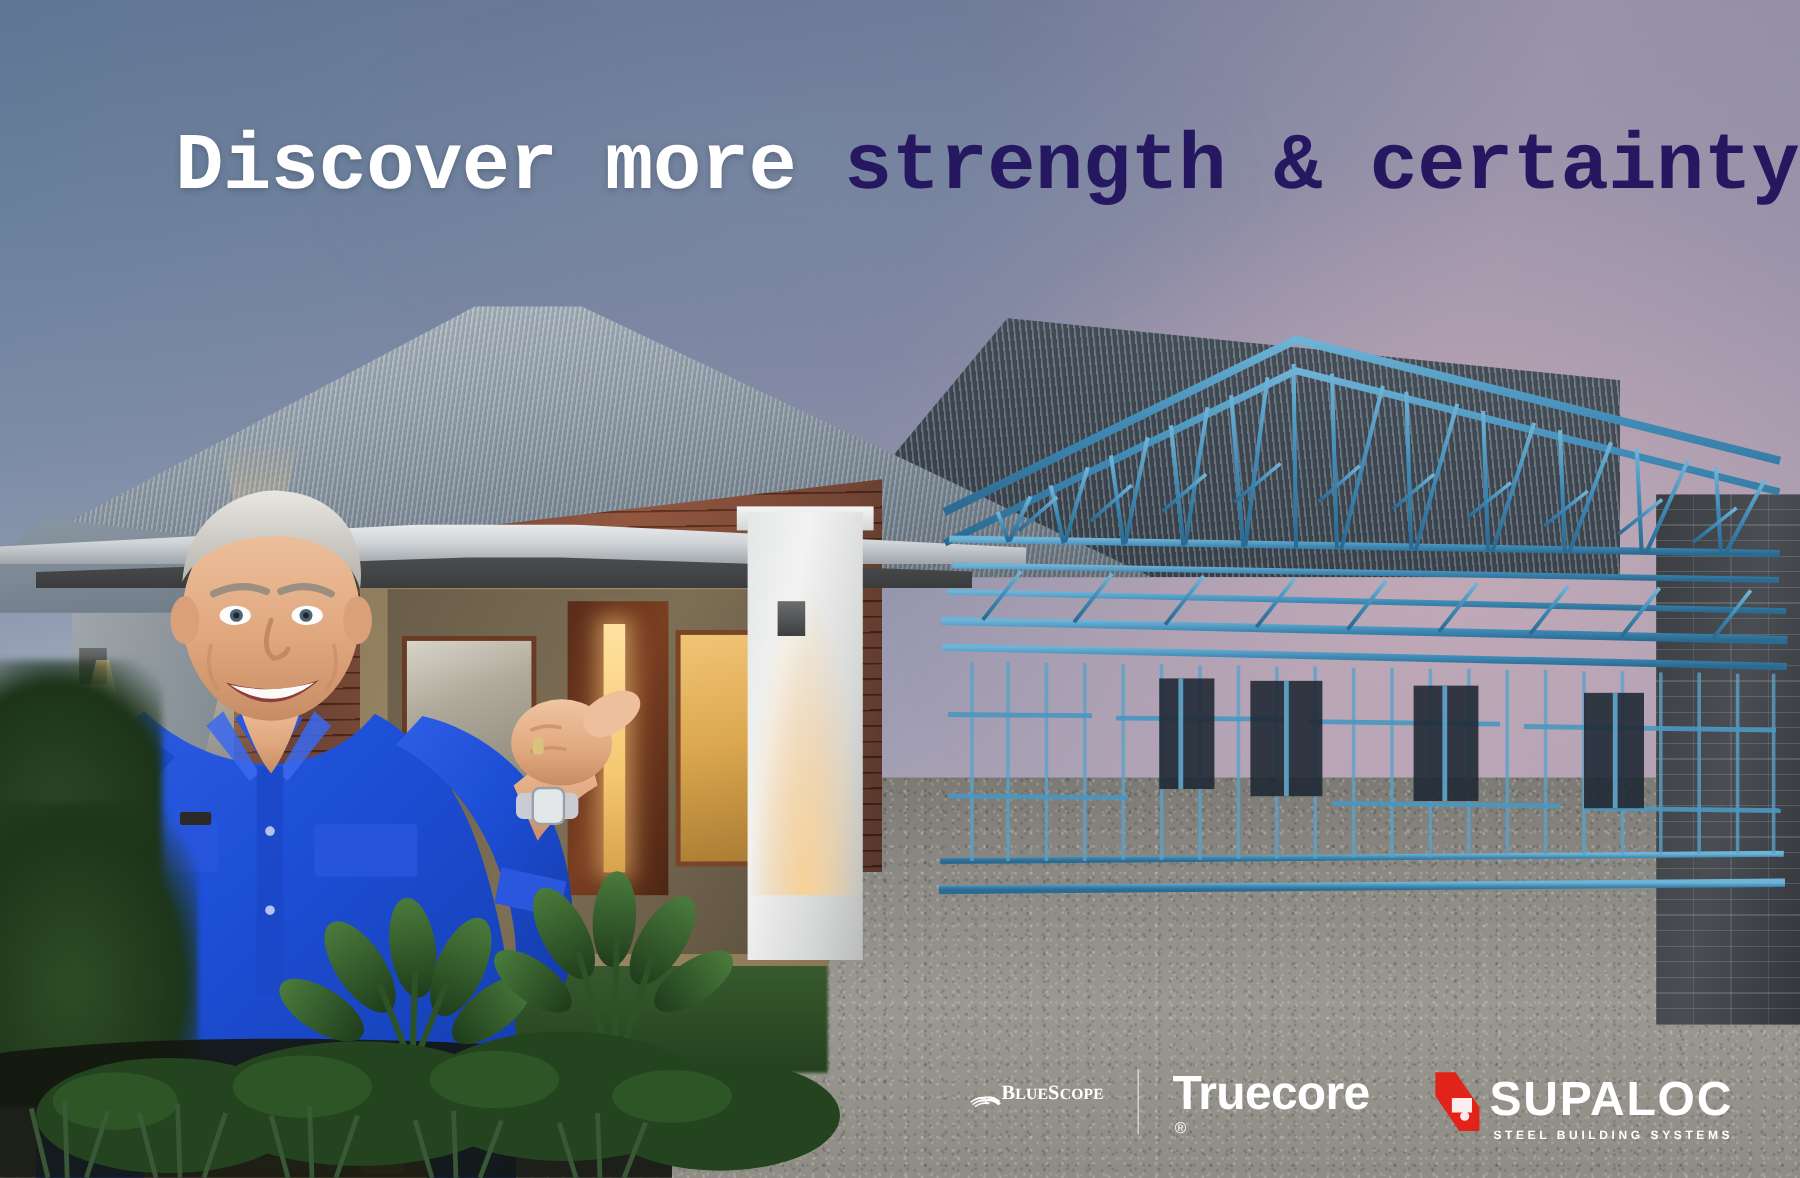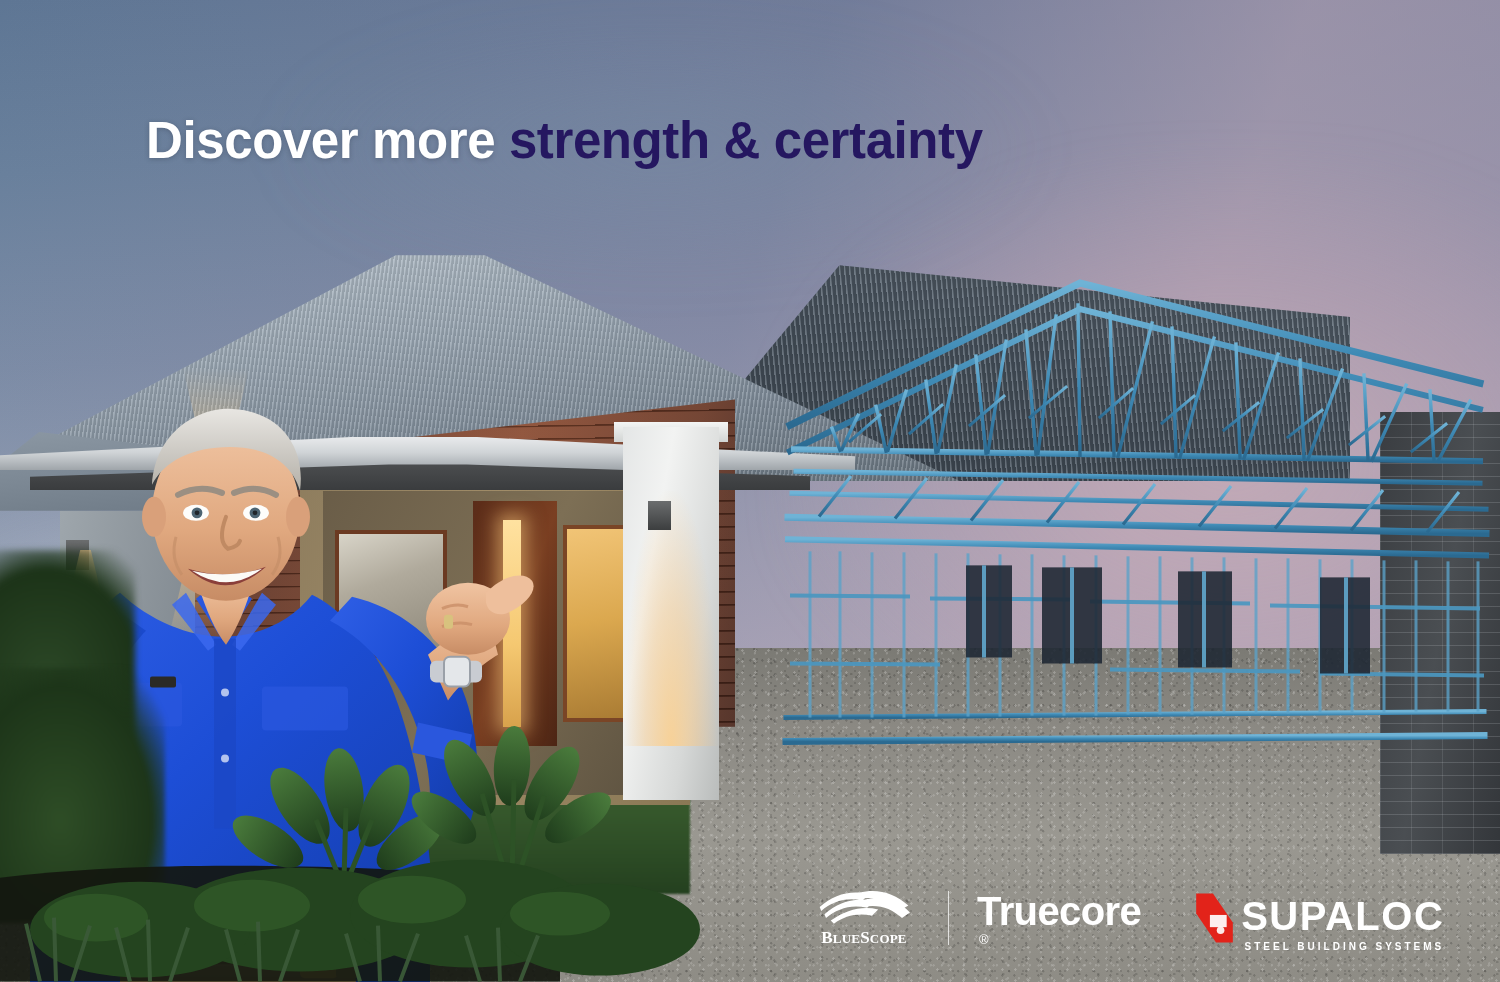--- a/index.html
+++ b/index.html
@@ -289,43 +289,42 @@
     width: 13%; height: 26%;
     background: radial-gradient(ellipse at 55% 50%, #2b4726 0%, #1c3318 60%, rgba(18,34,16,0) 84%);
     filter: blur(3px);
   }
 
   
   .headline {
     position: absolute;
     left: 146px; top: 104px;
     width: 1220px;
-    font-size: 51px;
+    font-size: 67px;
     font-weight: 700;
     line-height: 73px;
     letter-spacing: -0.4px;
     color: #ffffff;
     text-shadow: 0 1px 5px rgba(40,48,66,.32);
+    font-family: Liberation Mono, monospace;
   }
   .headline .accent { color: #251760; text-shadow: none; }
   .headline .ln { display: block; white-space: nowrap; }
 
   
   .logobar {
     position: absolute;
     left: 808px; bottom: 28px;
     height: 72px;
     display: flex;
     align-items: center;
     gap: 0;
   }
   .logo-bluescope {
     display: flex;
-    flex-direction: column;
-    align-items: center;
     justify-content: center;
     width: 112px;
   }
   .bs-mark { width: 96px; height: 38px; display: block; }
   .bs-word {
     margin-top: 2px;
     font-size: 17px;
     font-weight: 700;
     color: #fff;
     letter-spacing: .2px;

